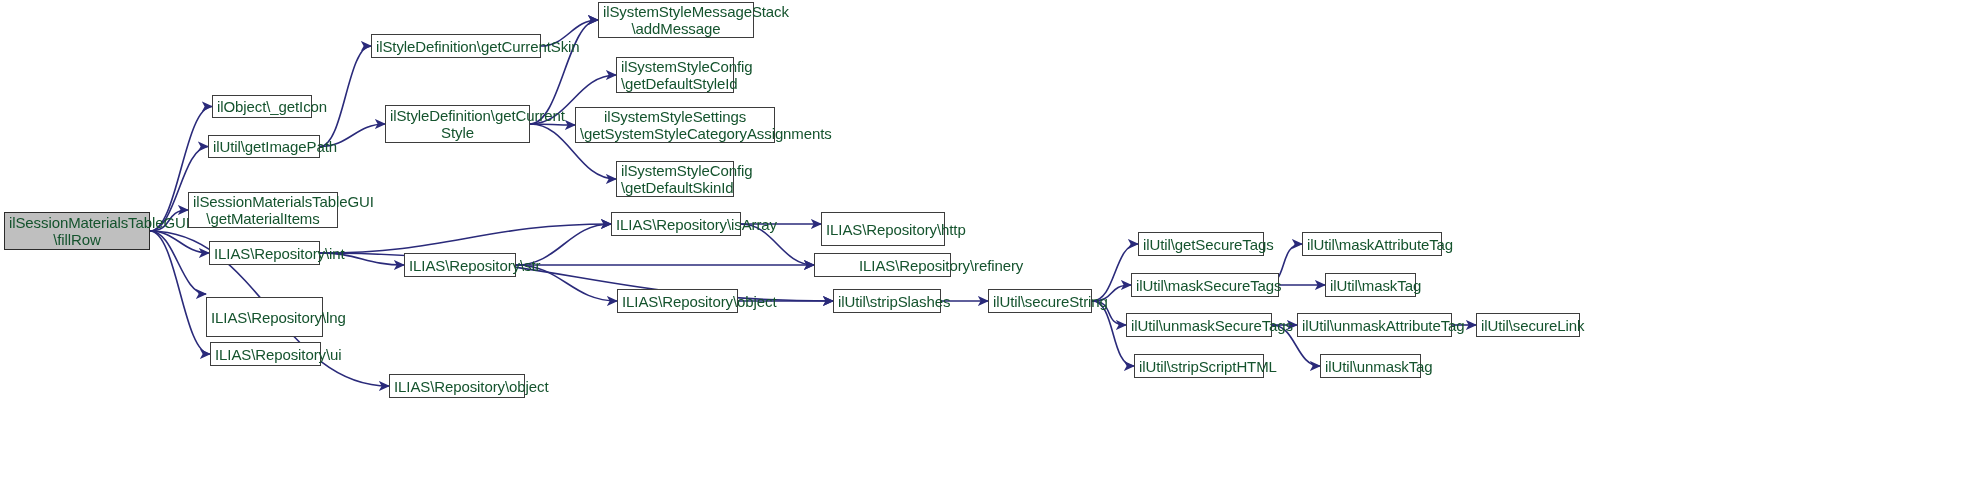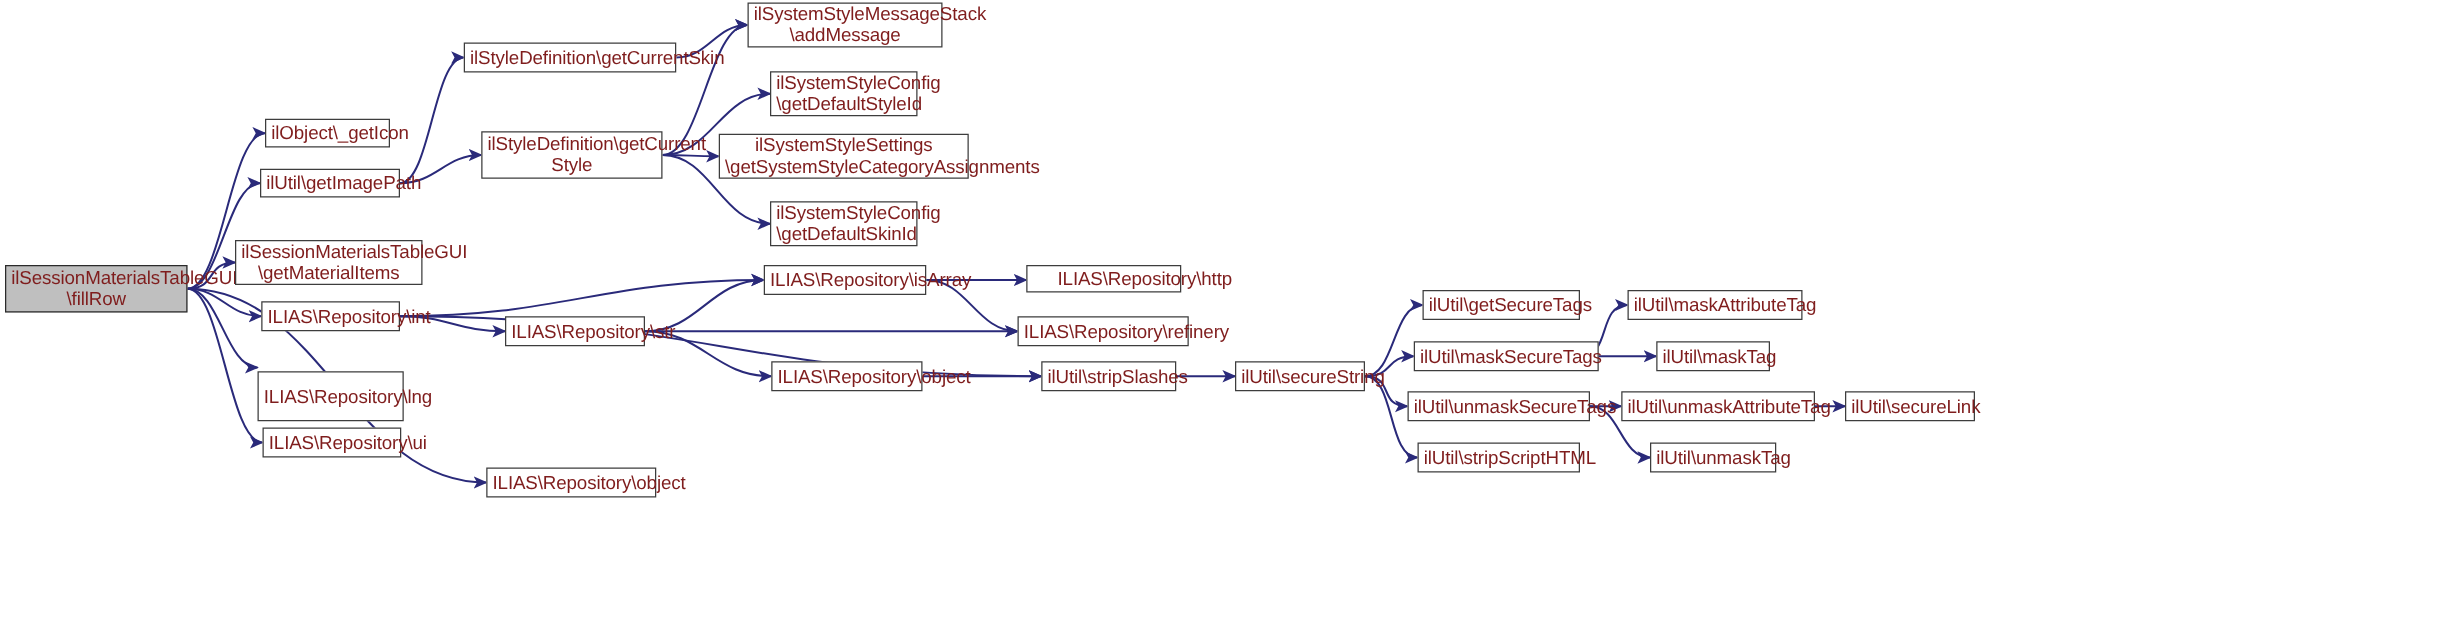--- a/index.html
+++ b/index.html
@@ -24,21 +24,21 @@
     top: 0;
     width: 1961px;
     height: 502px;
     pointer-events: none;
   }
   .node {
     position: absolute;
     box-sizing: border-box;
     border: 1px solid #3d3d3d;
     background: #ffffff;
-    color: #7f1d1d;
+    color: #14532d;
     font-size: 15px;
     line-height: 17px;
     text-align: center;
     display: flex;
     align-items: center;
     justify-content: center;
     white-space: pre-line;
     letter-spacing: -0.1px;
     z-index: 2;
   }
@@ -115,22 +115,22 @@
 \addMessage</span></div>
       <div class="node" style="left: 616px; top: 57px; width: 118px; height: 36px;"><span class="node-label">ilSystemStyleConfig
 \getDefaultStyleId</span></div>
       <div class="node" style="left: 575px; top: 107px; width: 200px; height: 36px;"><span class="node-label">ilSystemStyleSettings
 \getSystemStyleCategoryAssignments</span></div>
       <div class="node" style="left: 616px; top: 161px; width: 118px; height: 36px;"><span class="node-label">ilSystemStyleConfig
 \getDefaultSkinId</span></div>
       <div class="node" style="left: 611px; top: 212px; width: 130px; height: 24px;"><span class="node-label">ILIAS\Repository\isArray</span></div>
       <div class="node" style="left: 404px; top: 253px; width: 112px; height: 24px;"><span class="node-label">ILIAS\Repository\str</span></div>
       <div class="node" style="left: 617px; top: 289px; width: 121px; height: 24px;"><span class="node-label">ILIAS\Repository\object</span></div>
-      <div class="node" style="left: 821px; top: 212px; width: 124px; height: 22px; padding-left: 20px;"><span class="node-label">ILIAS\Repository\http</span></div>
-      <div class="node" style="left: 814px; top: 253px; width: 137px; height: 24px;"><span class="node-label">ILIAS\Repository\refinery</span></div>
+      <div class="node" style="left: 821px; top: 212px; width: 124px; height: 34px;"><span class="node-label">ILIAS\Repository\http</span></div>
+      <div class="node" style="left: 814px; top: 253px; width: 137px; height: 24px; padding-left: 40px;"><span class="node-label">ILIAS\Repository\refinery</span></div>
       <div class="node" style="left: 833px; top: 289px; width: 108px; height: 24px;"><span class="node-label">ilUtil\stripSlashes</span></div>
       <div class="node" style="left: 988px; top: 289px; width: 104px; height: 24px;"><span class="node-label">ilUtil\secureString</span></div>
       <div class="node" style="left: 1138px; top: 232px; width: 126px; height: 24px;"><span class="node-label">ilUtil\getSecureTags</span></div>
       <div class="node" style="left: 1131px; top: 273px; width: 148px; height: 24px;"><span class="node-label">ilUtil\maskSecureTags</span></div>
       <div class="node" style="left: 1126px; top: 313px; width: 146px; height: 24px;"><span class="node-label">ilUtil\unmaskSecureTags</span></div>
       <div class="node" style="left: 1134px; top: 354px; width: 130px; height: 24px;"><span class="node-label">ilUtil\stripScriptHTML</span></div>
       <div class="node" style="left: 1302px; top: 232px; width: 140px; height: 24px;"><span class="node-label">ilUtil\maskAttributeTag</span></div>
       <div class="node" style="left: 1325px; top: 273px; width: 91px; height: 24px;"><span class="node-label">ilUtil\maskTag</span></div>
       <div class="node" style="left: 1297px; top: 313px; width: 155px; height: 24px;"><span class="node-label">ilUtil\unmaskAttributeTag</span></div>
       <div class="node" style="left: 1320px; top: 354px; width: 101px; height: 24px;"><span class="node-label">ilUtil\unmaskTag</span></div>

